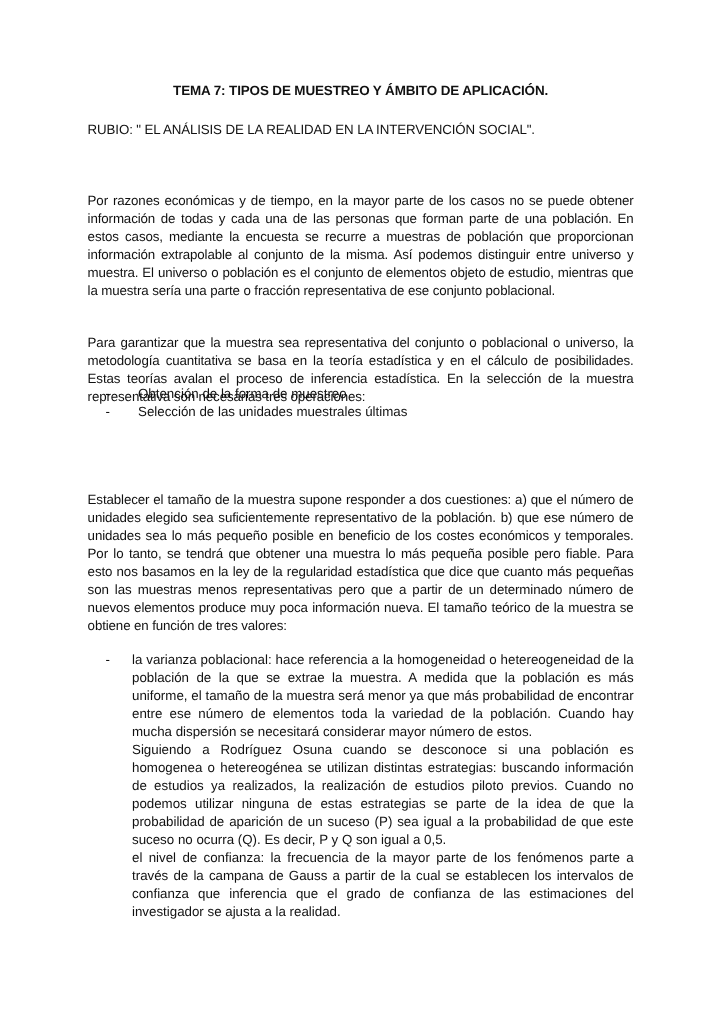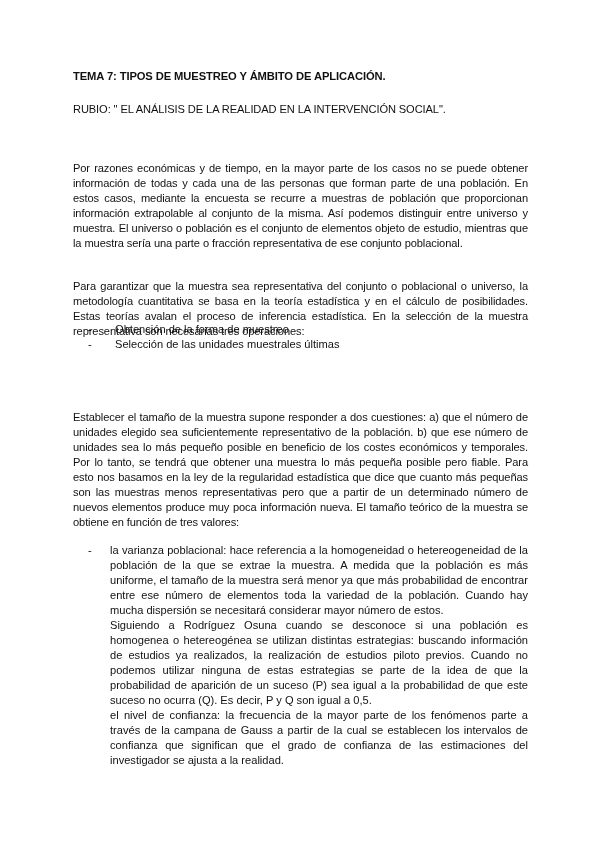--- a/index.html
+++ b/index.html
@@ -1,20 +1,20 @@
 <!DOCTYPE html>
 <html><head>
 <meta charset="utf-8">
 <style>
   html, body { margin: 0; padding: 0; background: #ffffff; }
   body { width: 600px; height: 848px; position: relative; overflow: hidden;
          font-family: "Liberation Sans", sans-serif; color: #111; }
   .page { position: absolute; left: 0; top: 0; width: 600px; height: 848px; background: #fff; }
   .txt { position: absolute; left: 73px; width: 455px; font-size: 11.1px; line-height: 15px; letter-spacing: -0.1px; }
-  .title { top: 69px; font-weight: bold; font-size: 11.2px; }
+  .title { top: 69px; font-weight: bold; font-size: 11.2px; text-align: center; }
   .subtitle { top: 102px; }
   .numbered { top: 136px; left: 92px; }
   .numbered .num { display: inline-block; width: 18px; }
   .para { text-align: justify; }
   .p1 { top: 161px; }
   .p2 { top: 247px; margin-top: 32px; }
   .dash-list { position: absolute; left: 88px; top: 322px; width: 440px; font-size: 11.1px; line-height: 15px; margin: 0; padding: 0; list-style: none; }
   .dash-list li { position: relative; padding-left: 27px; }
   .dash-list li .dash { position: absolute; left: 0; top: 0; }
   .h11 { top: 377px; }
@@ -37,15 +37,15 @@
     <li><span class="dash">-</span></li>
     <li><span class="dash">-</span><span>Obtención de la forma de muestreo</span></li>
     <li><span class="dash">-</span><span>Selección de las unidades muestrales últimas</span></li>
   </ul>
 
   <div class="txt para p3">Establecer el tamaño de la muestra supone responder a dos cuestiones: a) que el número de unidades elegido sea suficientemente representativo de la población. b) que ese número de unidades sea lo más pequeño posible en beneficio de los costes económicos y temporales. Por lo tanto, se tendrá que obtener una muestra lo más pequeña posible pero fiable. Para esto nos basamos en la ley de la regularidad estadística que dice que cuanto más pequeñas son las muestras menos representativas pero que a partir de un determinado número de nuevos elementos produce muy poca información nueva. El tamaño teórico de la muestra se obtiene en función de tres valores:</div>
 
   <div class="vlist">
     <div class="item"><span class="dash">-</span><span>la varianza poblacional: hace referencia a la homogeneidad o hetereogeneidad de la población de la que se extrae la muestra. A medida que la población es más uniforme, el tamaño de la muestra será menor ya que más probabilidad de encontrar entre ese número de elementos toda la variedad de la población. Cuando hay mucha dispersión se necesitará considerar mayor número de  estos.</span></div>
     <div class="cont">Siguiendo a Rodríguez Osuna cuando se desconoce si una población es homogenea o hetereogénea se utilizan distintas estrategias: buscando información de estudios ya realizados, la realización de estudios piloto previos. Cuando no podemos utilizar ninguna de estas estrategias se parte de la idea de que la probabilidad de aparición de un suceso (P) sea igual a la probabilidad de que este suceso no ocurra (Q). Es decir, P y Q son igual a 0,5.</div>
-    <div class="cont">el nivel de confianza: la frecuencia de la mayor parte de los fenómenos parte a través de la campana de Gauss a partir de la cual se establecen los intervalos de confianza que significan que el  grado  de confianza de las estimaciones del investigador se ajusta a la realidad.</div>
+    <div class="cont">el nivel de confianza: la frecuencia de la mayor parte de los fenómenos parte a través de la campana de Gauss a partir de la cual se establecen los intervalos de confianza que inferencia que el  grado  de confianza de las estimaciones del investigador se ajusta a la realidad.</div>
   </div>
 </div>
 
 </body></html>

